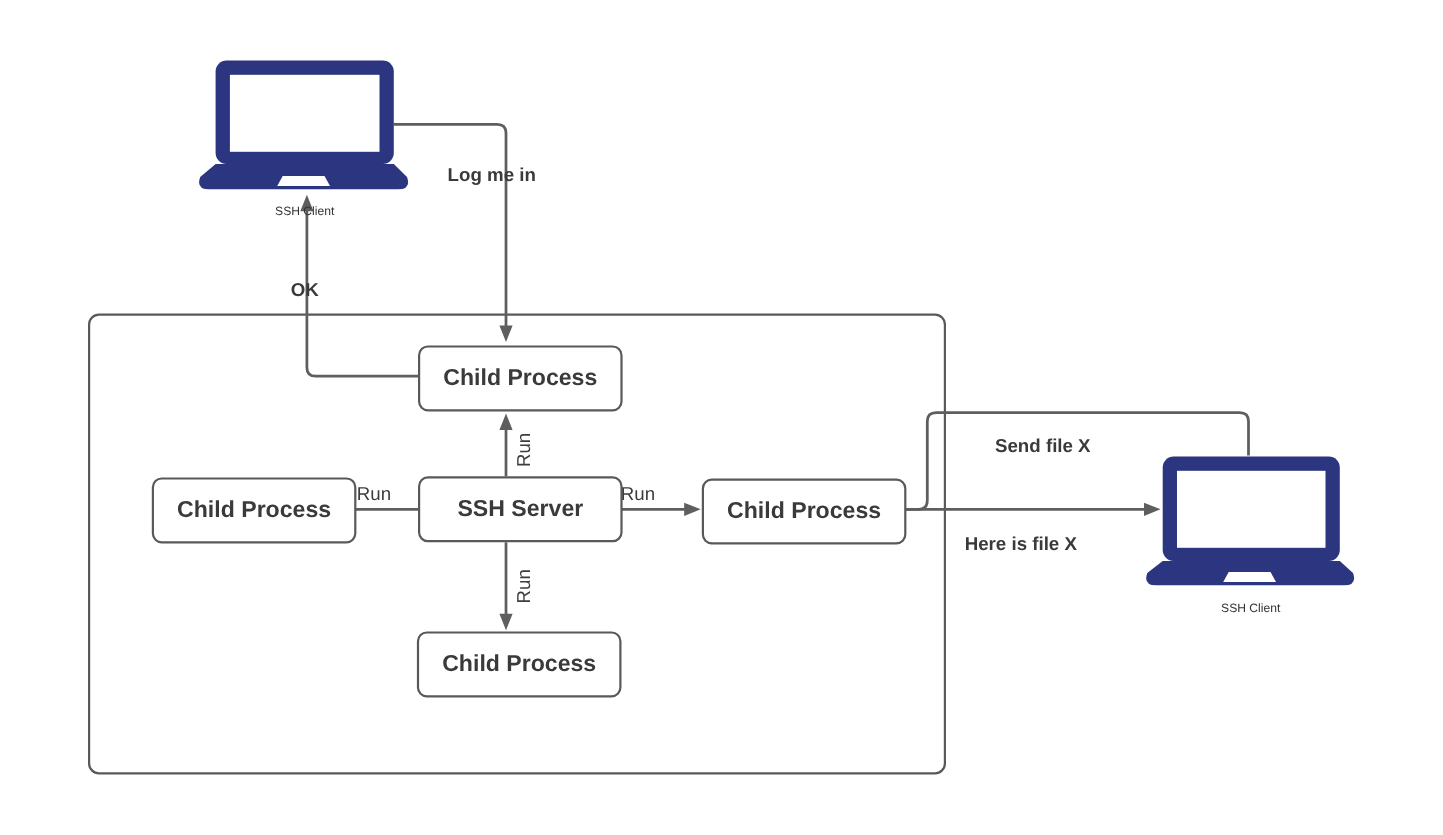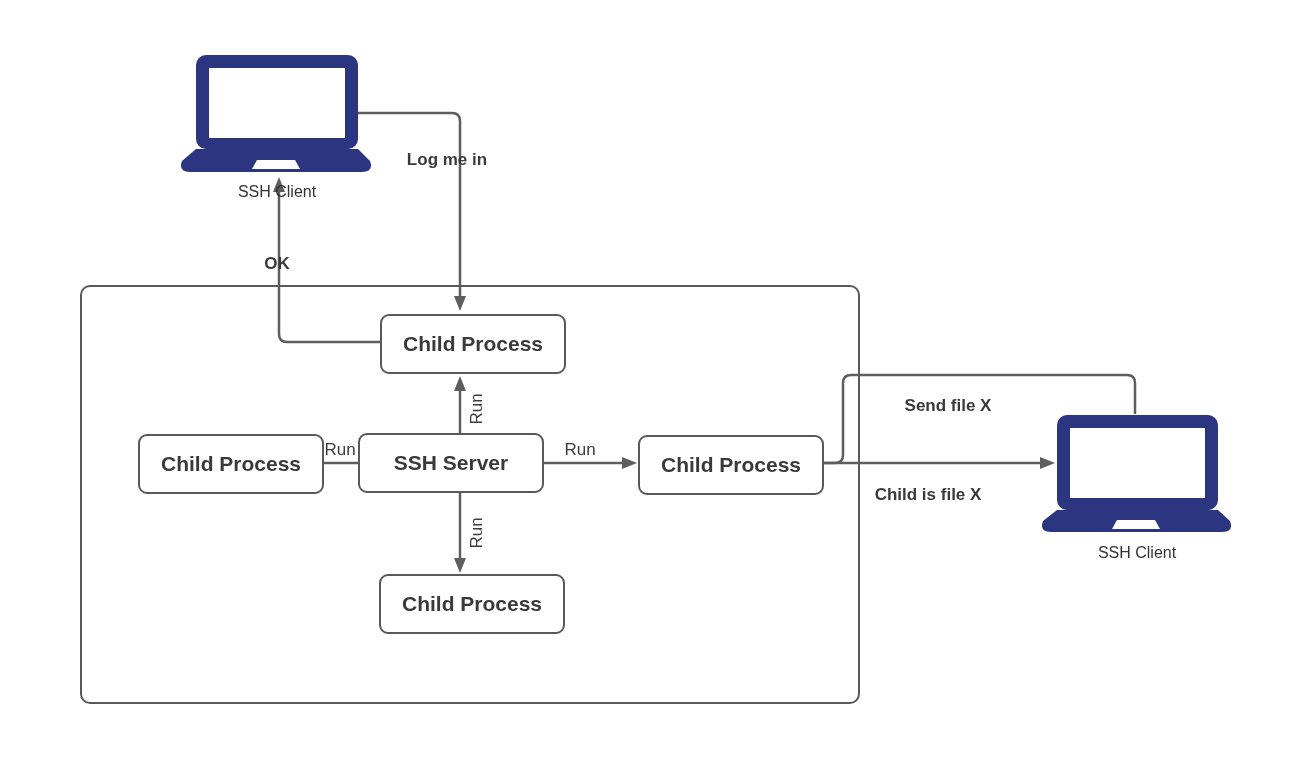--- a/index.html
+++ b/index.html
@@ -42,21 +42,21 @@
     width: 186px; height: 60px;
     background: #ffffff;
     border: 2.5px solid var(--border, #595959);
     border-radius: 9px;
     display: flex; align-items: center; justify-content: center;
     font-size: 21px; font-weight: bold;
     color: var(--text, #3a3a3a);
     white-space: nowrap;
   }
   .node-child-top    { left: 380px; top: 314px; }
-  .node-server       { left: 358px; top: 433px; }
+  .node-server       { left: 380px; top: 433px; }
   .node-child-left   { left: 138px; top: 434px; }
   .node-child-right  { left: 638px; top: 435px; }
   .node-child-bottom { left: 379px; top: 574px; }
 
   .edge-label {
     position: absolute;
     transform: translate(-50%, -50%);
     font-size: 17px; font-weight: bold;
     color: var(--text, #3a3a3a);
     white-space: nowrap;
@@ -71,21 +71,21 @@
   .lbl-run-l { left: 340px; top: 450px; }
   .lbl-run-r { left: 580px; top: 450px; }
   .lbl-run-u { left: 477px; top: 409px; }
   .lbl-run-d { left: 477px; top: 533px; }
   .lbl-send  { left: 948px; top: 374px; }
   .lbl-here  { left: 928px; top: 463px; }
 
   .client-caption {
     position: absolute;
     transform: translate(-50%, -50%);
-    font-size: 16px;
+    font-size: 11px;
     color: #333333;
     white-space: nowrap;
     text-align: right;
   }
   .caption-left  { left: 277px;  top: 192px; }
   .caption-right { left: 1137px; top: 553px; }
 </style>
 </head>
 <body>
 
@@ -150,18 +150,18 @@
     <span>Child Process</span>
   </div>
 
   <span class="edge-label lbl-log">Log me in</span>
   <span class="edge-label lbl-ok">OK</span>
   <span class="edge-label plain lbl-run-l">Run</span>
   <span class="edge-label plain lbl-run-r">Run</span>
   <span class="edge-label plain rot lbl-run-u">Run</span>
   <span class="edge-label plain rot lbl-run-d">Run</span>
   <span class="edge-label boxed lbl-send">Send file X</span>
-  <span class="edge-label boxed lbl-here">Child is file X</span>
+  <span class="edge-label boxed lbl-here">Here is file X</span>
 
   <span class="client-caption caption-left">SSH Client</span>
   <span class="client-caption caption-right">SSH Client</span>
 
 </div>
 
 </body></html>

